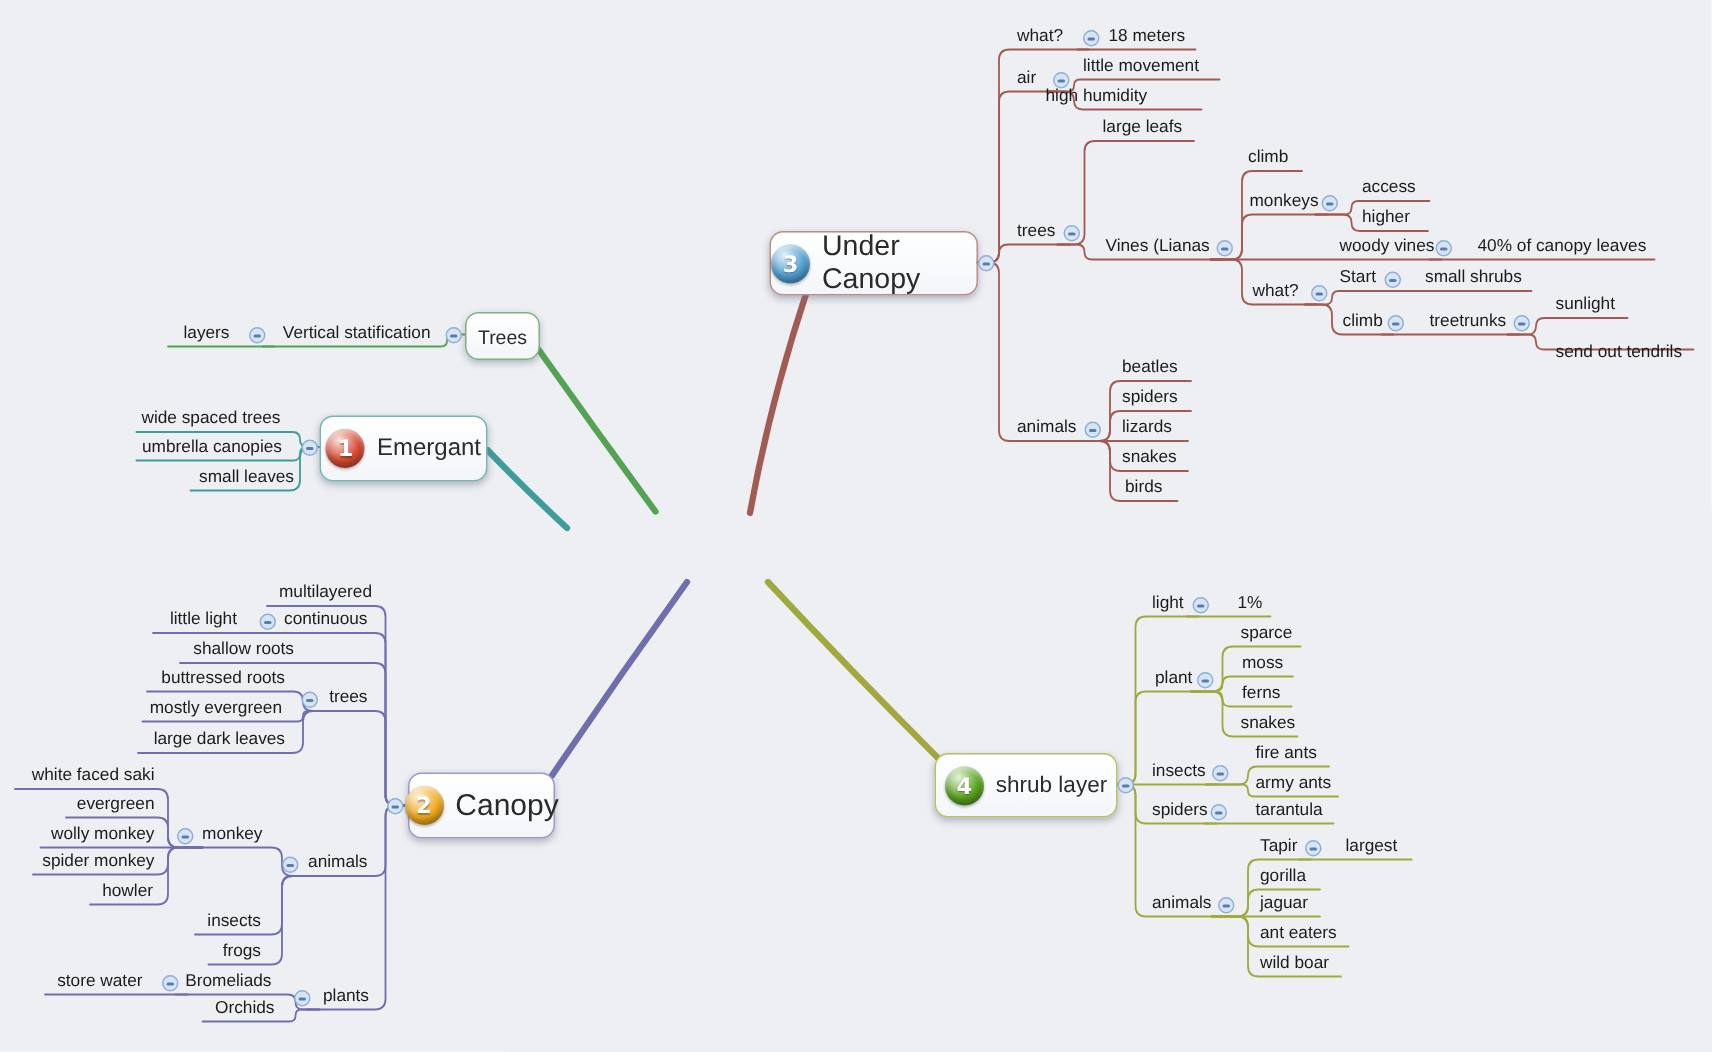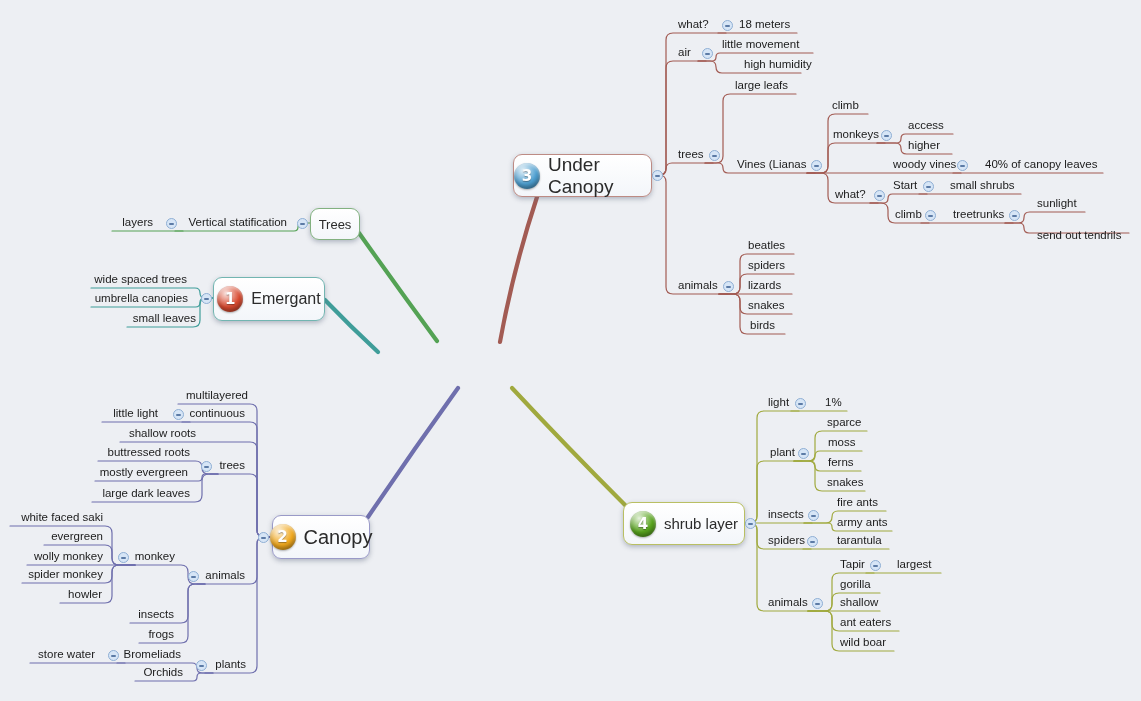--- a/index.html
+++ b/index.html
@@ -108,21 +108,21 @@
       <path d="M 808 611 L 880 611" fill="none" stroke="#a0a93e" stroke-width="1.2" stroke-linecap="round"></path>
       <path d="M 899 631 L 839 631 Q 832 631 832 624 L 832 618 Q 832 611 825 611 L 808 611" fill="none" stroke="#a0a93e" stroke-width="1.2" stroke-linecap="round"></path>
       <path d="M 894 651 L 839 651 Q 832 651 832 644 L 832 618 Q 832 611 825 611 L 808 611" fill="none" stroke="#a0a93e" stroke-width="1.2" stroke-linecap="round"></path>
     </svg>
 <div class="label" style="top: 17px; left: 678px;">what?</div>
     <div class="minus" style="left: 722px; top: 20px;"></div>
     <div class="label" style="top: 17px; left: 739px;">18 meters</div>
     <div class="label" style="top: 45px; left: 678px;">air</div>
     <div class="minus" style="left: 702px; top: 48px;"></div>
     <div class="label" style="top: 37px; left: 722px;">little movement</div>
-    <div class="label" style="top: 57px; left: 744px;">high humidity</div>
+    <div class="label" style="top: 57px; left: 697px;">high humidity</div>
     <div class="label" style="top: 147px; left: 678px;">trees</div>
     <div class="minus" style="left: 709px; top: 150px;"></div>
     <div class="label" style="top: 78px; left: 735px;">large leafs</div>
     <div class="label" style="top: 157px; left: 737px;">Vines (Lianas</div>
     <div class="minus" style="left: 811px; top: 160px;"></div>
     <div class="label" style="top: 98px; left: 832px;">climb</div>
     <div class="label" style="top: 127px; left: 833px;">monkeys</div>
     <div class="minus" style="left: 881px; top: 130px;"></div>
     <div class="label" style="top: 118px; left: 908px;">access</div>
     <div class="label" style="top: 138px; left: 908px;">higher</div>
@@ -195,21 +195,21 @@
     <div class="label" style="top: 515px; left: 837px;">army ants</div>
     <div class="label" style="top: 533px; left: 768px;">spiders</div>
     <div class="minus" style="left: 807px; top: 536px;"></div>
     <div class="label" style="top: 533px; left: 837px;">tarantula</div>
     <div class="label" style="top: 595px; left: 768px;">animals</div>
     <div class="minus" style="left: 812px; top: 598px;"></div>
     <div class="label" style="top: 557px; left: 840px;">Tapir</div>
     <div class="minus" style="left: 870px; top: 560px;"></div>
     <div class="label" style="top: 557px; left: 897px;">largest</div>
     <div class="label" style="top: 577px; left: 840px;">gorilla</div>
-    <div class="label" style="top: 595px; left: 840px;">shallow</div>
+    <div class="label" style="top: 595px; left: 840px;">jaguar</div>
     <div class="label" style="top: 615px; left: 840px;">ant eaters</div>
     <div class="label" style="top: 635px; left: 840px;">wild boar</div>
     <div class="box" style="left: 513px; top: 154px; width: 137px; height: 41px; border-color: rgb(189, 139, 132);">
       <div class="badge" style="background: radial-gradient(circle at 35% 28%, rgba(255, 255, 255, 0.85), rgb(78, 159, 208) 55%, rgba(0, 0, 0, 0.35)) rgb(78, 159, 208);">3</div>
       <span class="box-label" style="font-size: 19px;">Under Canopy</span>
     </div>
     <div class="minus" style="left: 652px; top: 170px;"></div>
     <div class="box" style="left: 310px; top: 208px; width: 48px; height: 30px; border-color: rgb(130, 177, 128);">
       <span class="box-label" style="font-size: 13px;">Trees</span>
     </div>

